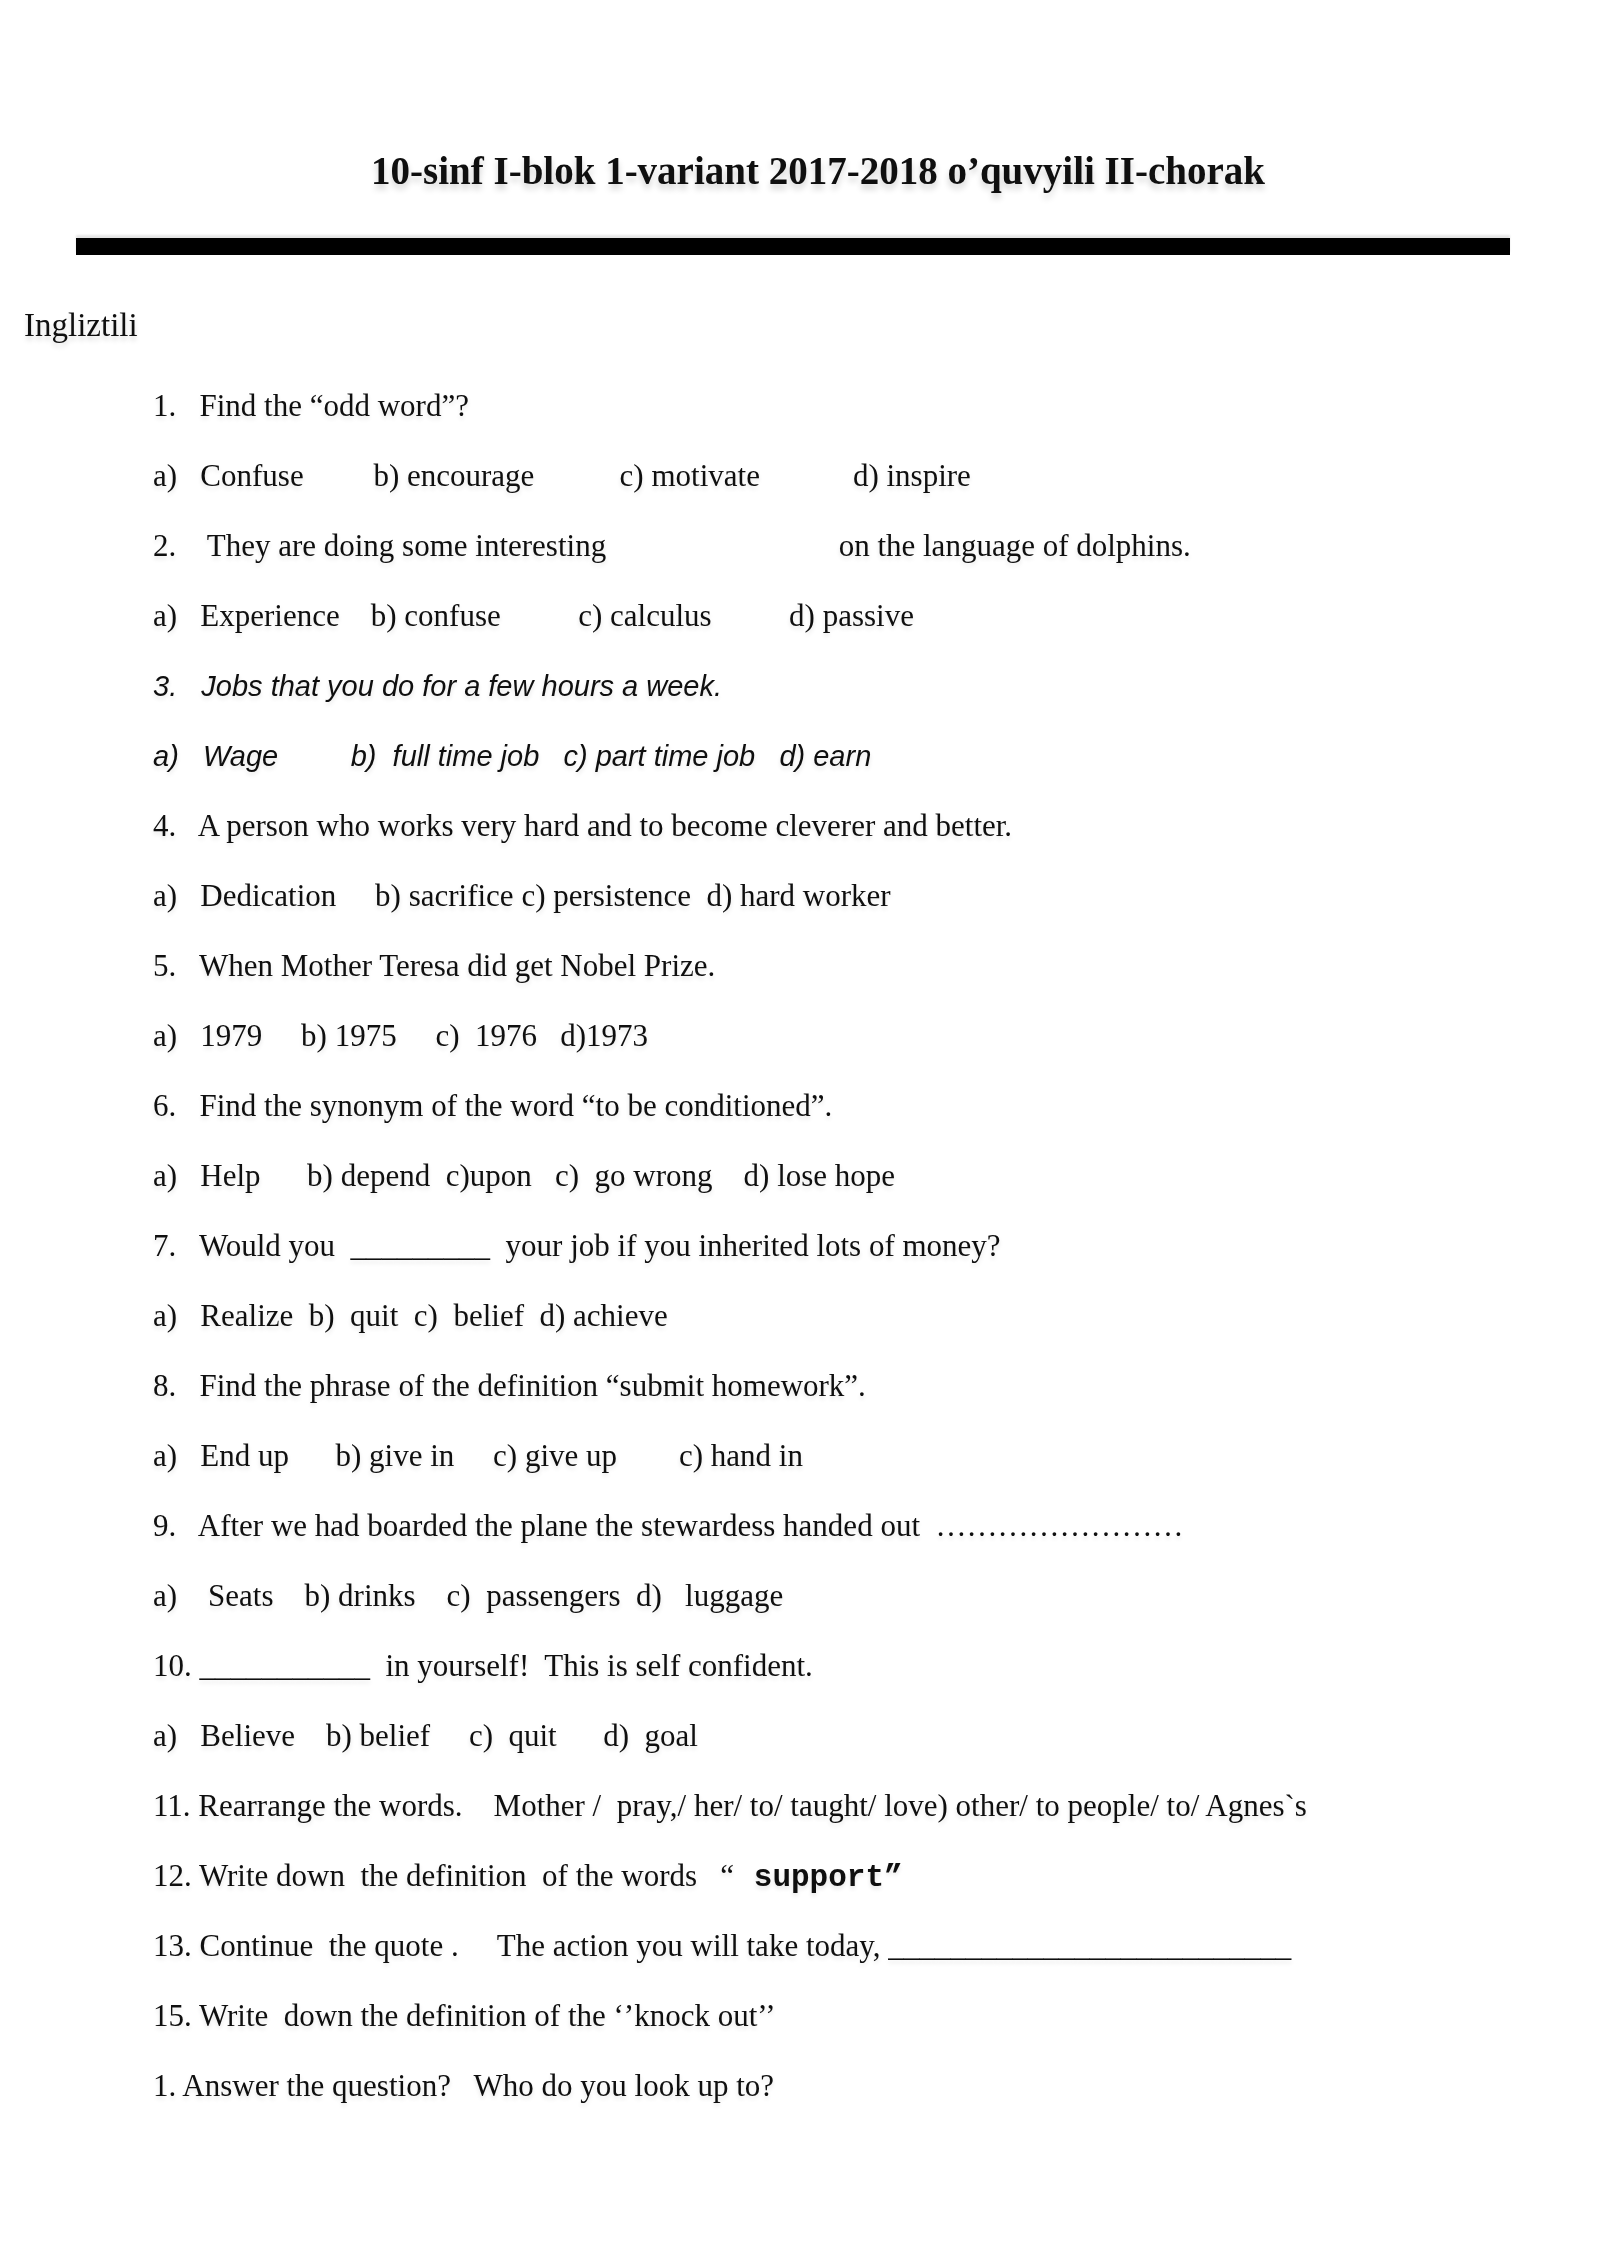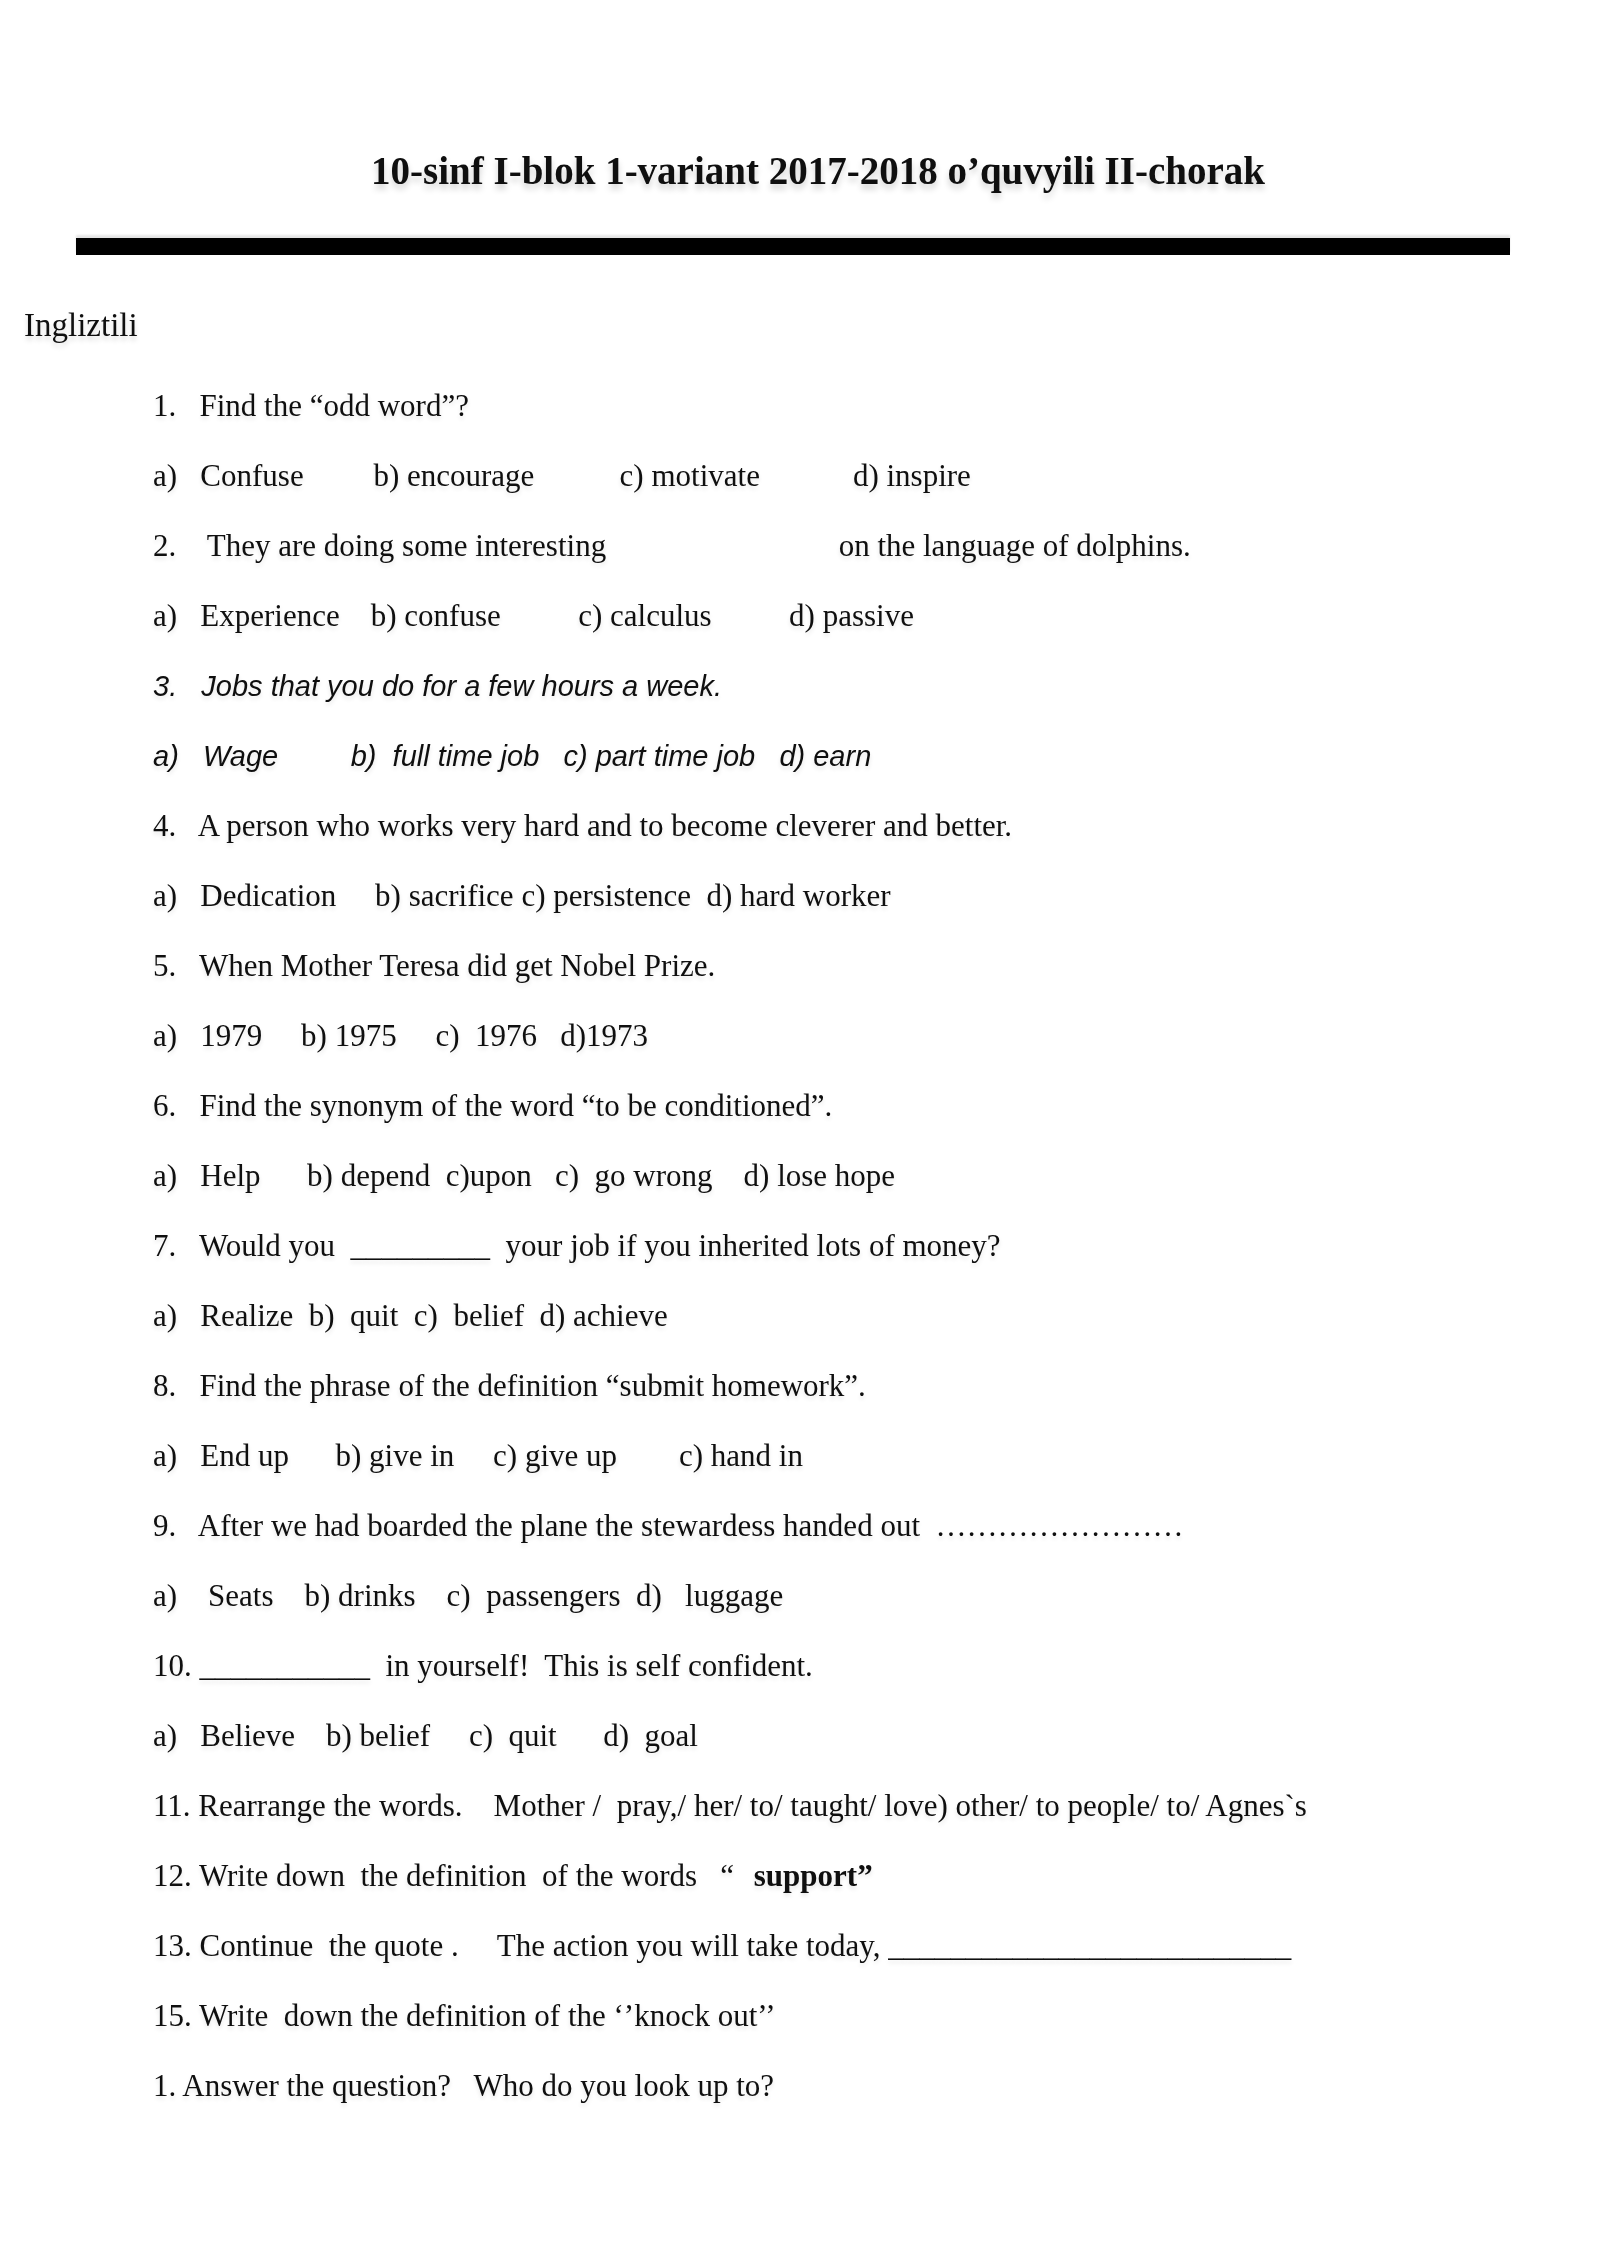--- a/index.html
+++ b/index.html
@@ -53,21 +53,21 @@
     line-height: 70px;
     height: 70px;
     white-space: pre;
     text-shadow: 0 3px 4px rgba(0,0,0,0.10);
   }
   .line.sans {
     font-family: "Liberation Sans", sans-serif;
     font-size: 29px;
     font-style: italic;
   }
-  .bold { font-weight: bold; }
+  .bold { font-weight: bold; font-family: Liberation Mono, monospace; }
 </style>
 </head>
 <body>
 
 <div class="page">
   <div class="doc-title">10-sinf I-blok 1-variant 2017-2018 o’quvyili II-chorak</div>
 
   <div class="divider" style="background: rgb(0, 0, 0);"></div>
 
   <div class="subject">Ingliztili</div>

